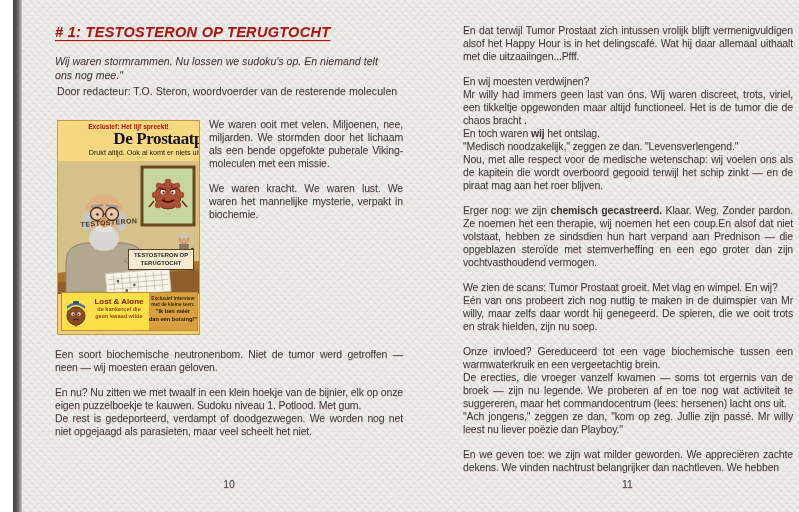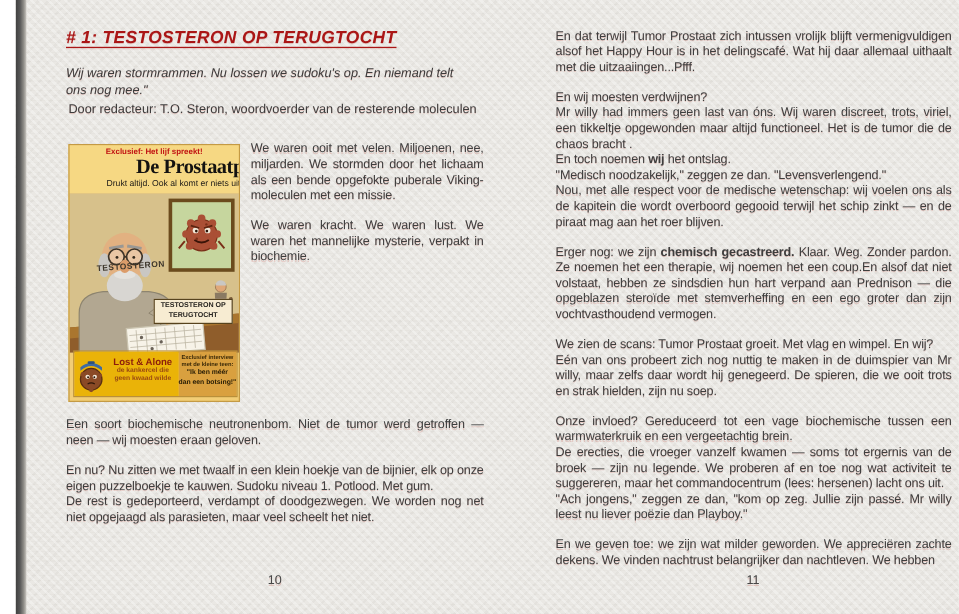--- a/index.html
+++ b/index.html
@@ -67,21 +67,21 @@
   .sweater-label{
     position:absolute;left:12px;top:98px;width:78px;text-align:center;
     font-size:7px;font-weight:bold;color:#3e372c;letter-spacing:.4px;
     transform:rotate(-4deg);
   }
   .news-footer{
     position:absolute;left:3px;bottom:3px;width:137px;height:39px;display:flex;
     border:1px solid #b98f3a;box-sizing:border-box;
   }
   .feat{
-    position:relative;width:88px;height:100%;background:#eab308;text-decoration:underline;
+    position:relative;width:88px;height:100%;background:#fde047;text-decoration:underline;
   }
   .feat-char{position:absolute;left:2px;top:6px;}
   .feat-text{position:absolute;left:28px;top:4px;width:58px;text-align:center;}
   .feat-title{font-size:8px;font-weight:bold;color:#8c1c0c;line-height:9px;}
   .feat-sub{font-size:5.6px;font-weight:bold;color:#9a4a12;line-height:6.6px;}
   .interview{
     position:relative;width:49px;height:100%;background:#d9a03f;
     text-align:center;padding-top:3px;box-sizing:border-box;
   }
   .iv-lead{font-size:4.8px;font-weight:bold;color:#3c2a08;line-height:5.6px;}
@@ -239,21 +239,21 @@
 
     <p class="pagenum fringe">10</p>
   </div>
 
   <div class="page" id="page-right">
     <div class="rp-text bodytext fringe">
       <p class="gap">En dat terwijl Tumor Prostaat zich intussen vrolijk blijft vermenigvuldigen alsof het Happy Hour is in het delingscafé. Wat hij daar allemaal uithaalt met die uitzaaiingen...Pfff.</p>
 
       <p>En wij moesten verdwijnen?</p>
       <p>Mr willy had immers geen last van óns. Wij waren discreet, trots, viriel, een tikkeltje opgewonden maar altijd functioneel. Het is de tumor die de chaos bracht .</p>
-      <p><span>En toch noemen </span><b>wij</b><span> het ontslag.</span></p>
+      <p><span>En toch waren </span><b>wij</b><span> het ontslag.</span></p>
       <p>"Medisch noodzakelijk," zeggen ze dan. "Levensverlengend."</p>
       <p class="gap">Nou, met alle respect voor de medische wetenschap: wij voelen ons als de kapitein die wordt overboord gegooid terwijl het schip zinkt — en de piraat mag aan het roer blijven.</p>
 
       <p class="gap"><span>Erger nog: we zijn </span><b>chemisch gecastreerd.</b><span> Klaar. Weg. Zonder pardon. Ze noemen het een therapie, wij noemen het een coup.En alsof dat niet volstaat, hebben ze sindsdien hun hart verpand aan Prednison — die opgeblazen steroïde met stemverheffing en een ego groter dan zijn vochtvasthoudend vermogen.</span></p>
 
       <p>We zien de scans: Tumor Prostaat groeit. Met vlag en wimpel. En wij?</p>
       <p class="gap">Eén van ons probeert zich nog nuttig te maken in de duimspier van Mr willy, maar zelfs daar wordt hij genegeerd. De spieren, die we ooit trots en strak hielden, zijn nu soep.</p>
 
       <p>Onze invloed? Gereduceerd tot een vage biochemische tussen een warmwaterkruik en een vergeetachtig brein.</p>
       <p>De erecties, die vroeger vanzelf kwamen — soms tot ergernis van de broek — zijn nu legende. We proberen af en toe nog wat activiteit te suggereren, maar het commandocentrum (lees: hersenen) lacht ons uit.</p>

